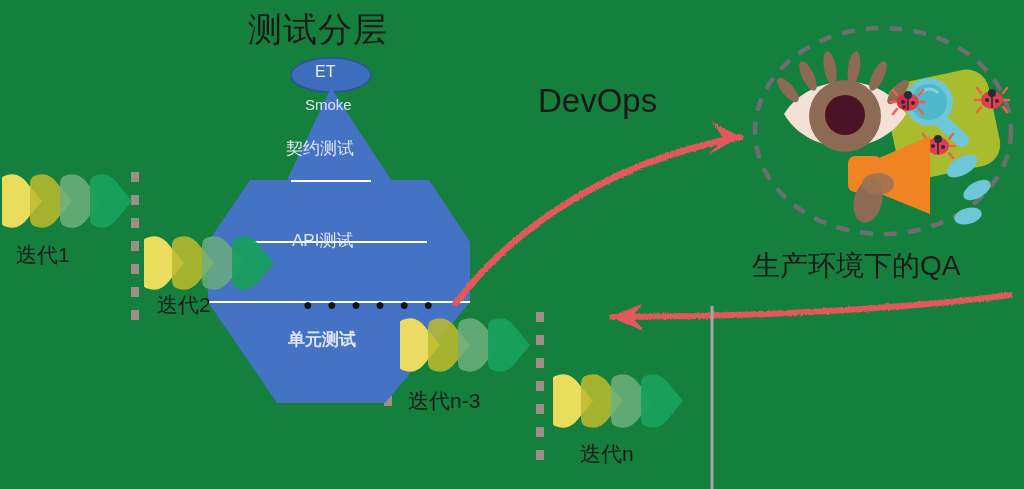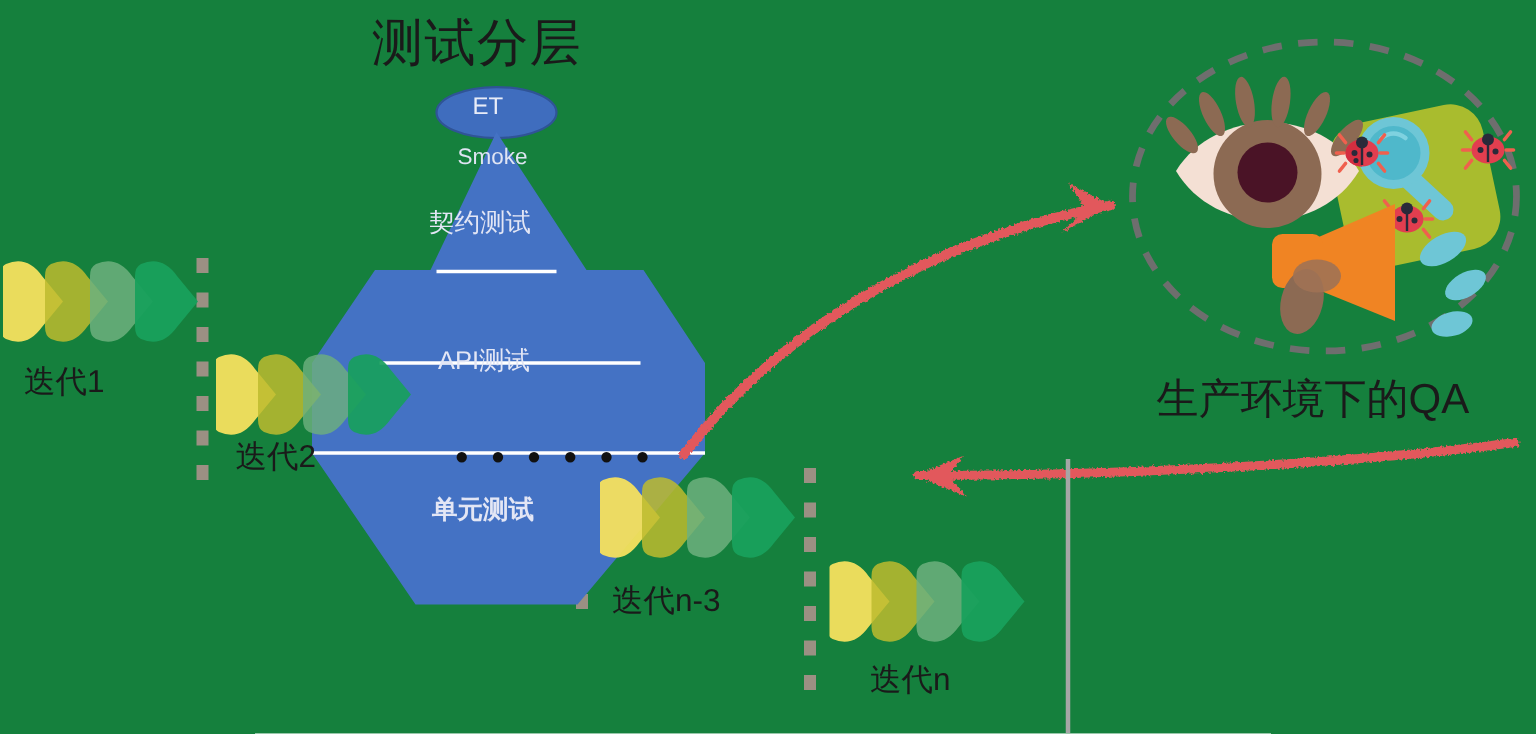--- a/index.html
+++ b/index.html
@@ -85,20 +85,21 @@
     <g>
       <path d="M2 8 q14 -6 24 8 l14 17 -14 17 q-10 14 -24 8 q-4 -2 -4 -8 v-34 q0 -6 4 -8z" fill="#F6E05E" opacity="0.95"></path>
       <path d="M32 8 q14 -6 24 8 l14 17 -14 17 q-10 14 -24 8 q-4 -2 -4 -8 v-34 q0 -6 4 -8z" fill="#BDBB2E" opacity="0.85"></path>
       <path d="M62 8 q14 -6 24 8 l14 17 -14 17 q-10 14 -24 8 q-4 -2 -4 -8 v-34 q0 -6 4 -8z" fill="#6DB07E" opacity="0.85"></path>
       <path d="M92 8 q14 -6 24 8 l14 17 -14 17 q-10 14 -24 8 q-4 -2 -4 -8 v-34 q0 -6 4 -8z" fill="#18A05C" opacity="0.95"></path>
     </g>
   </svg>
   <div class="txt label-cn" style="left:580px;top:443px;">迭代n</div>
 
 
+  <div class="txt devops" style="left:538px;top:84px;">DevOps</div>
 
   <svg class="abs" style="left:440px;top:95px;" width="340" height="240">
     <defs>
       <filter id="rough">
         <feTurbulence type="fractalNoise" baseFrequency="0.55" numOctaves="3" seed="7" result="n"></feTurbulence>
         <feDisplacementMap in="SourceGraphic" in2="n" scale="3.2" xChannelSelector="R" yChannelSelector="G"></feDisplacementMap>
       </filter>
     </defs>
     <g filter="url(#rough)">
       <path d="M16 208 C 60 150, 150 70, 300 42" stroke="#E2595C" stroke-width="6.5" fill="none" stroke-linecap="round"></path>
@@ -110,21 +111,21 @@
     <g filter="url(#rough)">
       <path d="M420 10 C 330 22, 180 32, 22 32" stroke="#E2595C" stroke-width="6" fill="none" stroke-linecap="round"></path>
       <path d="M20 32 L 52 19 L 42 32 L 54 46 Z" fill="#E2595C"></path>
     </g>
   </svg>
 
   <svg class="abs" style="left:705px;top:306px;" width="14" height="183">
     <line x1="7" y1="0" x2="7" y2="183" stroke="#A6A6A6" stroke-width="3"></line>
   </svg>
 
-  <div class="txt label-big" style="left:752px;top:252px;margin-left:19px;">生产环境下的QA</div>
+  <div class="txt label-big" style="left:752px;top:252px;">生产环境下的QA</div>
 
   <svg class="abs" style="left:740px;top:18px;" width="286" height="232">
 
     <ellipse cx="143" cy="113" rx="128" ry="103" fill="none" stroke="#6E6E6E" stroke-width="4.5" stroke-dasharray="13 11"></ellipse>
 
     <g transform="rotate(-12 200 110)">
       <rect x="152" y="58" width="104" height="98" rx="22" fill="#A9BC2E"></rect>
     </g>
 
     <g fill="#6EC6D6">

